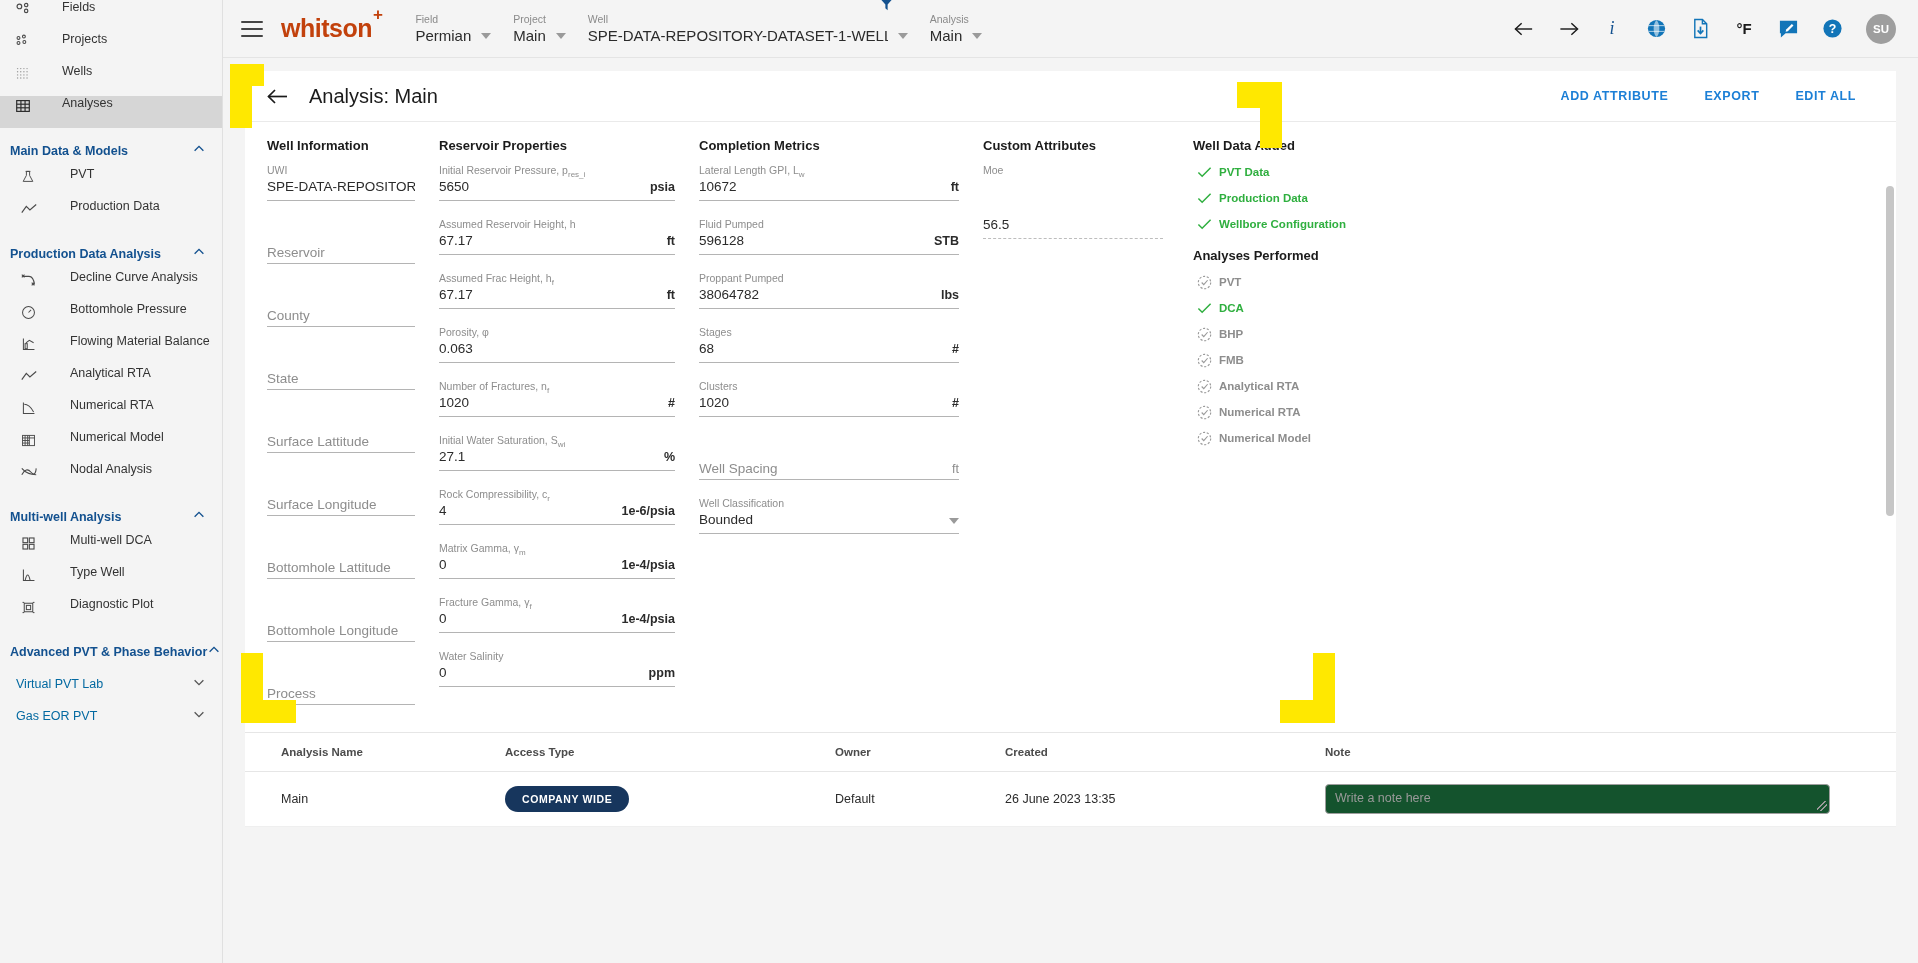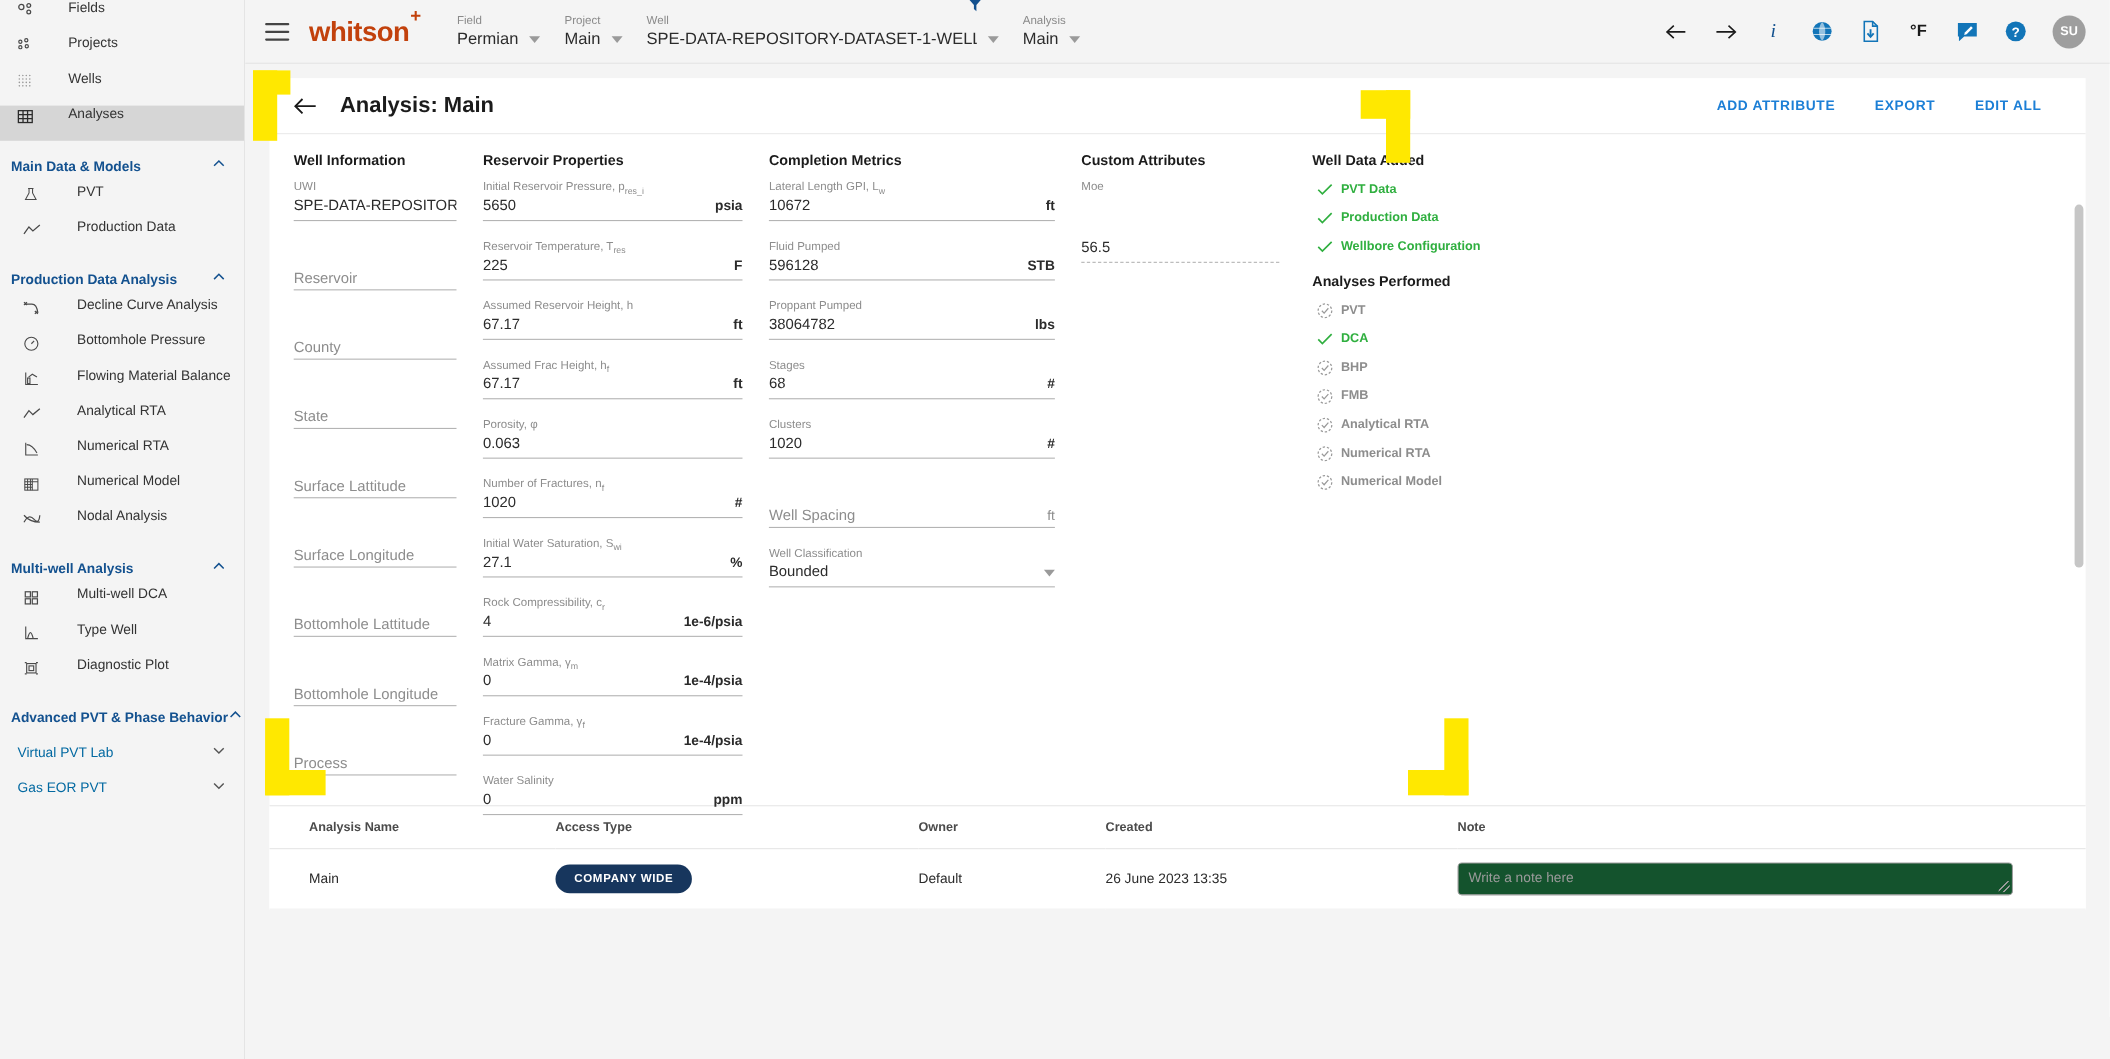--- a/index.html
+++ b/index.html
@@ -134,21 +134,21 @@
     background: #fff;
     min-height: 680px;
     position: relative;
   }
   .card-head {
     height: 50px;
     display: flex; align-items: center;
     padding: 0 22px 0 22px;
   }
   .back-arrow { color: #1a1a1a; cursor: pointer; margin-right: 20px; display:flex; }
-  .page-title { font-size: 20px; font-weight: bold; color: #1b1b1b; text-align: right; }
+  .page-title { font-size: 20px; font-weight: normal; color: #1b1b1b; text-align: right; }
   .head-actions { margin-left: auto; display: flex; align-items: center; gap: 0px; }
   .txt-btn {
     font-size: 12.5px; font-weight: bold; color: #1c7fd6;
     letter-spacing: 0.6px; cursor: pointer;
     padding: 8px 18px;
     white-space: nowrap;
   }
   .card-divider { height: 1px; background: #eaeaea; margin: 0 0 0 0; }
 
   .columns {
@@ -697,27 +697,20 @@
           <div class="col-gap"></div>
 
           <div class="col col-res">
             <div class="col-title">Reservoir Properties</div>
 
             <div class="field">
               <div class="flabel"><span>Initial Reservoir Pressure, p</span><sub>res_i</sub></div>
               <div class="frow">
                   <div class="fval">5650</div>
                   <div class="funit">psia</div>
-                </div>
-            </div>
-            <div class="field">
-              <div class="flabel"><span>Reservoir Temperature, T</span><sub>res</sub></div>
-              <div class="frow">
-                  <div class="fval">225</div>
-                  <div class="funit">F</div>
                 </div>
             </div>
             <div class="field">
               <div class="flabel"><span>Assumed Reservoir Height, h</span><sub></sub></div>
               <div class="frow">
                   <div class="fval">67.17</div>
                   <div class="funit">ft</div>
                 </div>
             </div>
             <div class="field">

